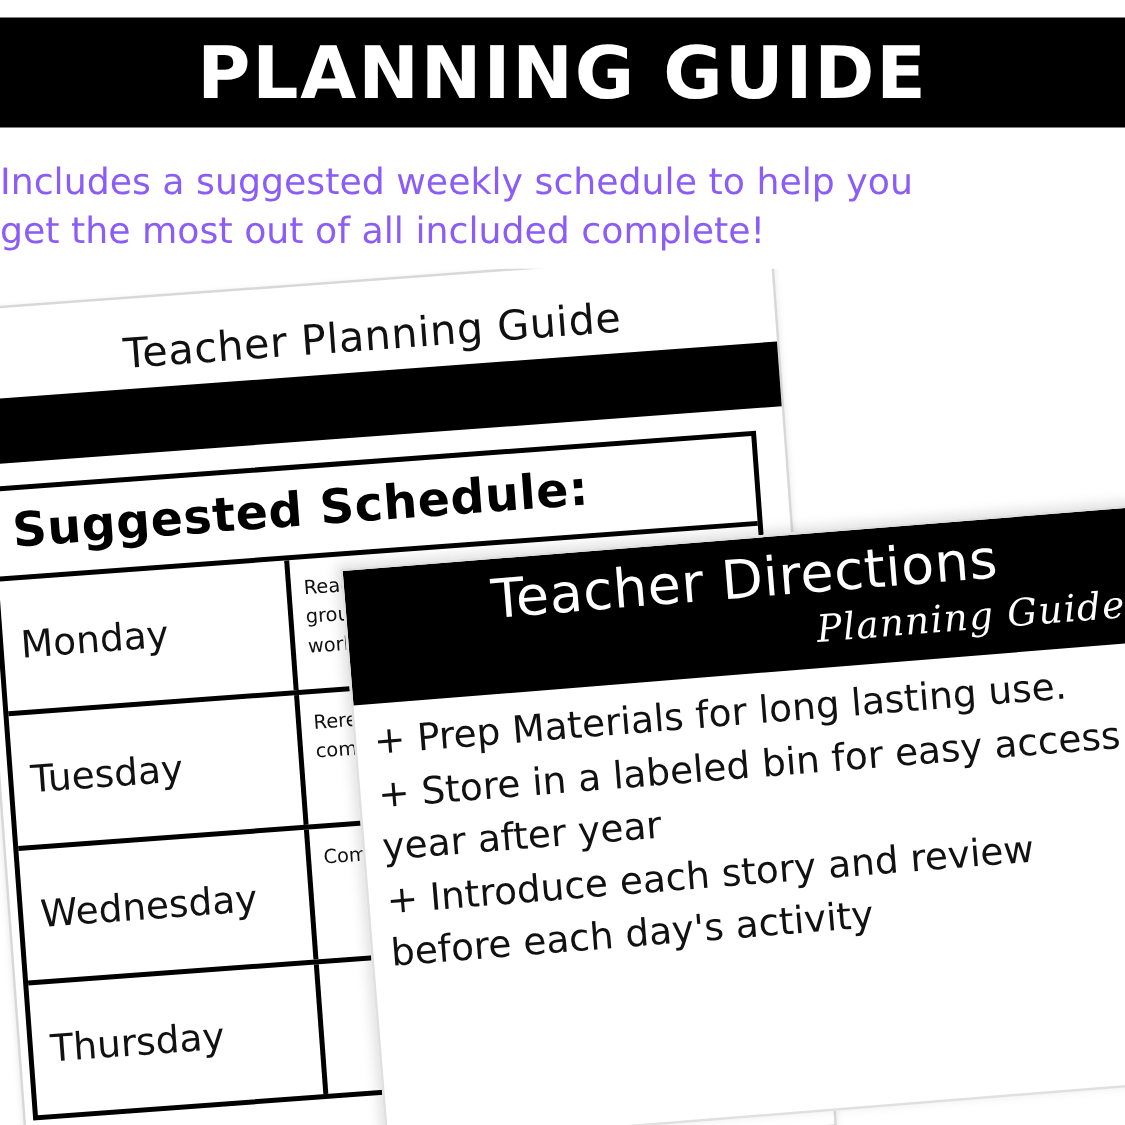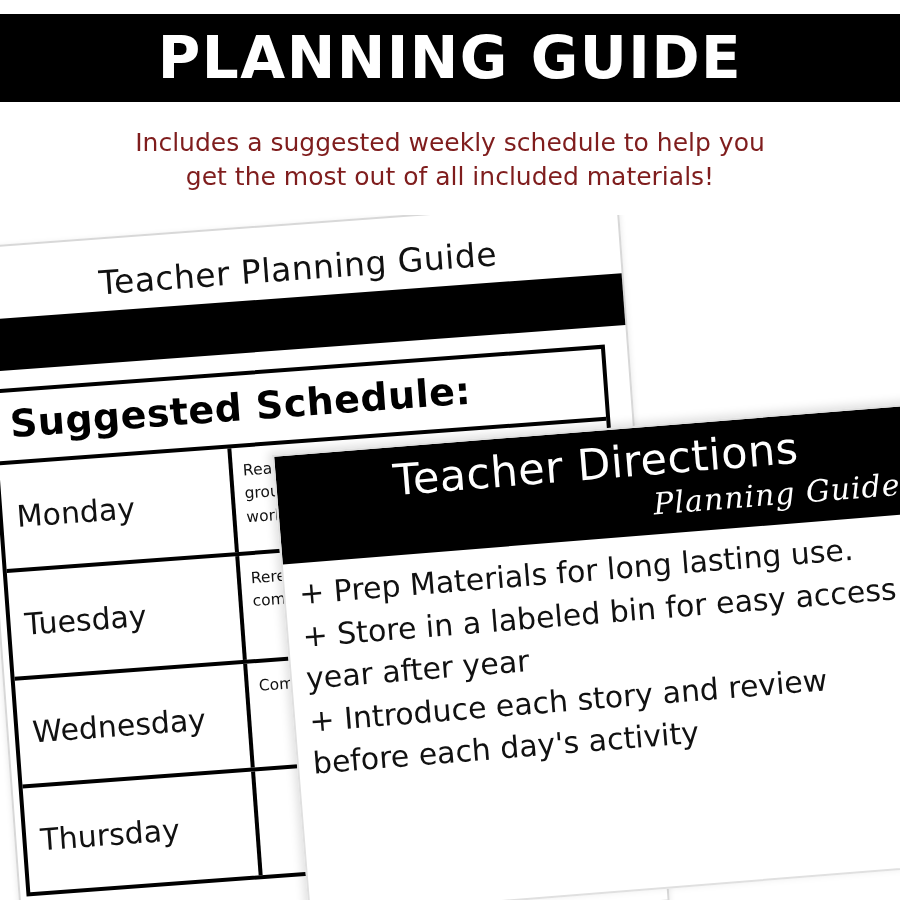--- a/index.html
+++ b/index.html
@@ -36,24 +36,23 @@
     line-height: 1;
     text-transform: uppercase;
   }
 
   
   .subtitle {
     position: absolute;
     left: 0;
     top: 126px;
     width: 900px;
-    text-align: center;
-    font-family: "DejaVu Sans", sans-serif;
-    font-size: 25px;
-    color: #7f1d1d;
+    font-family: "DejaVu Sans", sans-serif;
+    font-size: 29px;
+    color: #8b5cf6;
     line-height: 1.35;
   }
   .subtitle-line { display: block; }
 
   
   .stage {
     position: absolute;
     left: 0;
     top: 215px;
     width: 900px;
@@ -196,21 +195,21 @@
 </style>
 </head>
 <body>
 
 <div class="header-band">
   <div class="header-title">PLANNING GUIDE</div>
 </div>
 
 <div class="subtitle">
   <span class="subtitle-line">Includes a suggested weekly schedule to help you</span>
-  <span class="subtitle-line">get the most out of all included materials!</span>
+  <span class="subtitle-line">get the most out of all included complete!</span>
 </div>
 
 <div class="stage">
 
   <div class="planning-page">
     <div class="pp-title">Teacher Planning Guide</div>
     <div class="pp-blackbar"></div>
 
     <div class="pp-table">
       <div class="pp-schedule-head">Suggested Schedule:</div>

